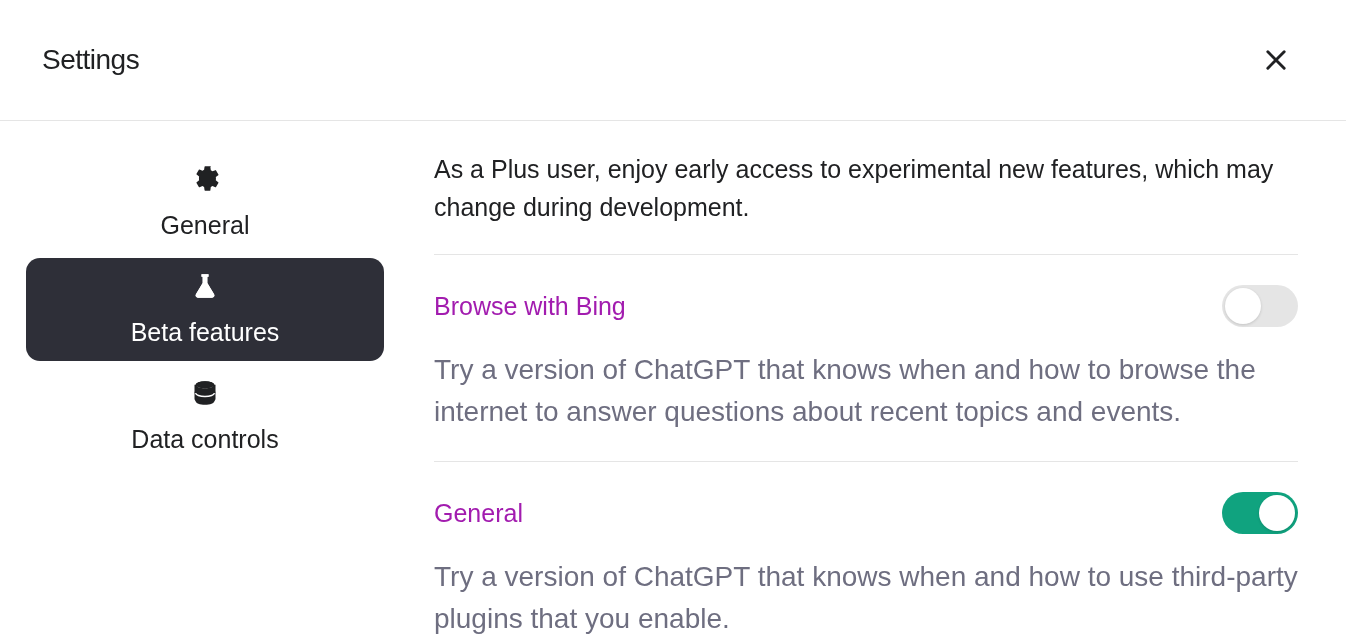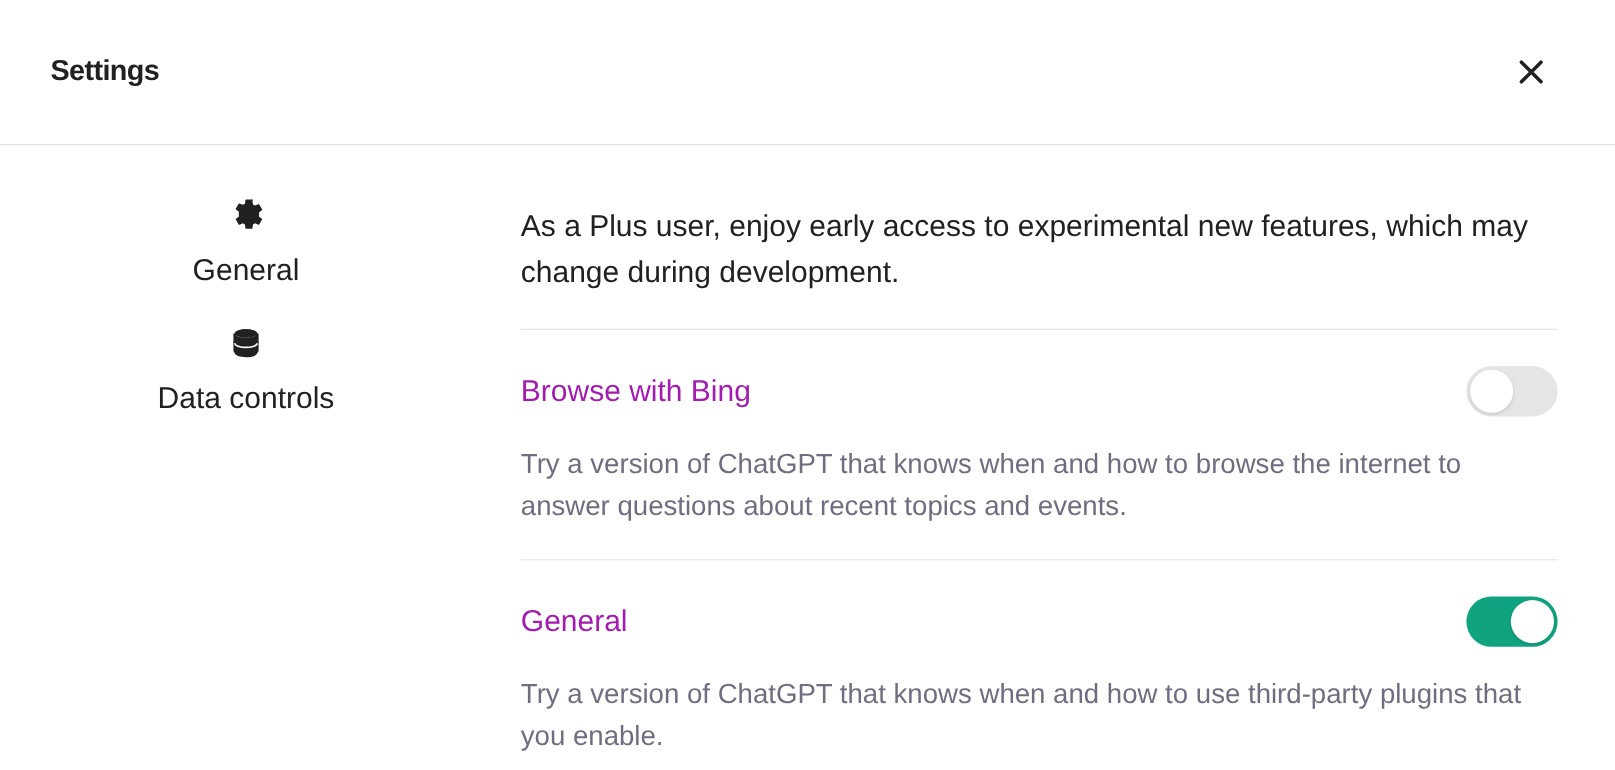--- a/index.html
+++ b/index.html
@@ -16,22 +16,22 @@
       overflow: hidden;
     }
     .header {
       display: flex;
       justify-content: space-between;
       align-items: center;
       padding: 40px 50px 40px 42px;
       border-bottom: 1px solid #e5e5e5;
     }
     .title {
-      font-size: 24px;
-      font-weight: 700;
+      font-size: 28px;
+      font-weight: 400;
       letter-spacing: -0.5px;
     }
     .close-btn {
       cursor: pointer;
       display: flex;
       align-items: center;
       justify-content: center;
       width: 40px;
       height: 40px;
     }
@@ -84,21 +84,20 @@
       flex: 1;
       padding-right: 48px;
       padding-left: 24px;
     }
     .intro {
       font-size: 25px;
       line-height: 1.5;
       color: #202123;
       padding-bottom: 28px;
       border-bottom: 1px solid #e5e5e5;
-      margin-top: 20px;
     }
     .section {
       padding-top: 30px;
       padding-bottom: 28px;
       border-bottom: 1px solid #e5e5e5;
     }
     .section:last-child {
       border-bottom: none;
     }
     .section-head {
@@ -106,21 +105,21 @@
       justify-content: space-between;
       align-items: center;
       margin-bottom: 22px;
     }
     .section-title {
       font-size: 25px;
       font-weight: 500;
       color: #a21caf;
     }
     .section-desc {
-      font-size: 23px;
+      font-size: 28px;
       line-height: 1.5;
       color: #6e6e80;
     }
     .toggle {
       width: 76px;
       height: 42px;
       border-radius: 21px;
       position: relative;
       cursor: pointer;
       flex-shrink: 0;
@@ -165,20 +164,29 @@
 
     <div class="sidebar-item">
       <span class="icon">
         <svg viewBox="0 0 24 24" fill="currentColor">
           <path d="M12 8.5a3.5 3.5 0 1 0 0 7 3.5 3.5 0 0 0 0-7zm9.4 3.5c0-.6-.05-1.1-.13-1.64l2.1-1.64a.5.5 0 0 0 .12-.64l-2-3.46a.5.5 0 0 0-.6-.22l-2.48 1a7.6 7.6 0 0 0-1.42-.82l-.38-2.65A.5.5 0 0 0 16.1 1h-4a.5.5 0 0 0-.5.43l-.37 2.65c-.5.22-.98.5-1.42.82l-2.48-1a.5.5 0 0 0-.6.22l-2 3.46a.5.5 0 0 0 .12.64l2.1 1.64c-.08.54-.13 1.05-.13 1.64s.05 1.1.13 1.64l-2.1 1.64a.5.5 0 0 0-.12.64l2 3.46c.12.22.38.3.6.22l2.48-1c.44.33.92.6 1.42.82l.38 2.65a.5.5 0 0 0 .49.43h4a.5.5 0 0 0 .5-.43l.37-2.65c.5-.22.98-.5 1.42-.82l2.48 1c.22.08.48 0 .6-.22l2-3.46a.5.5 0 0 0-.12-.64l-2.1-1.64c.08-.54.13-1.05.13-1.64z"></path>
         </svg>
       </span>
       <span>General</span>
     </div>
 
+    <div class="sidebar-item active">
+      <span class="icon">
+        <svg viewBox="0 0 24 24" fill="currentColor">
+          <path d="M9 2v2h1v5.5L4.2 19.1C3.4 20.5 4.4 22 6 22h12c1.6 0 2.6-1.5 1.8-2.9L14 9.5V4h1V2H9zm3 3h0v5l4.8 8H7.2L12 10V5z" fill="currentColor"></path>
+          <path d="M9 2h6v2h-1v5.5l5.8 9.6c.8 1.4-.2 2.9-1.8 2.9H6c-1.6 0-2.6-1.5-1.8-2.9L10 9.5V4H9V2z" fill="currentColor"></path>
+        </svg>
+      </span>
+      <span>Beta features</span>
+    </div>
 
     <div class="sidebar-item">
       <span class="icon">
         <svg viewBox="0 0 24 24" fill="currentColor">
           <ellipse cx="12" cy="5" rx="8" ry="3"></ellipse>
           <path d="M4 5v6c0 1.66 3.58 3 8 3s8-1.34 8-3V5" fill="none" stroke="currentColor" stroke-width="2"></path>
           <path d="M4 11v6c0 1.66 3.58 3 8 3s8-1.34 8-3v-6" fill="none" stroke="currentColor" stroke-width="2"></path>
           <path d="M4 5v14c0 1.66 3.58 3 8 3s8-1.34 8-3V5c0 1.66-3.58 3-8 3S4 6.66 4 5z" fill="currentColor"></path>
           <ellipse cx="12" cy="5" rx="8" ry="3" fill="currentColor"></ellipse>
           <path d="M20 12c0 1.66-3.58 3-8 3s-8-1.34-8-3" fill="none" stroke="#fff" stroke-width="1.2"></path>

